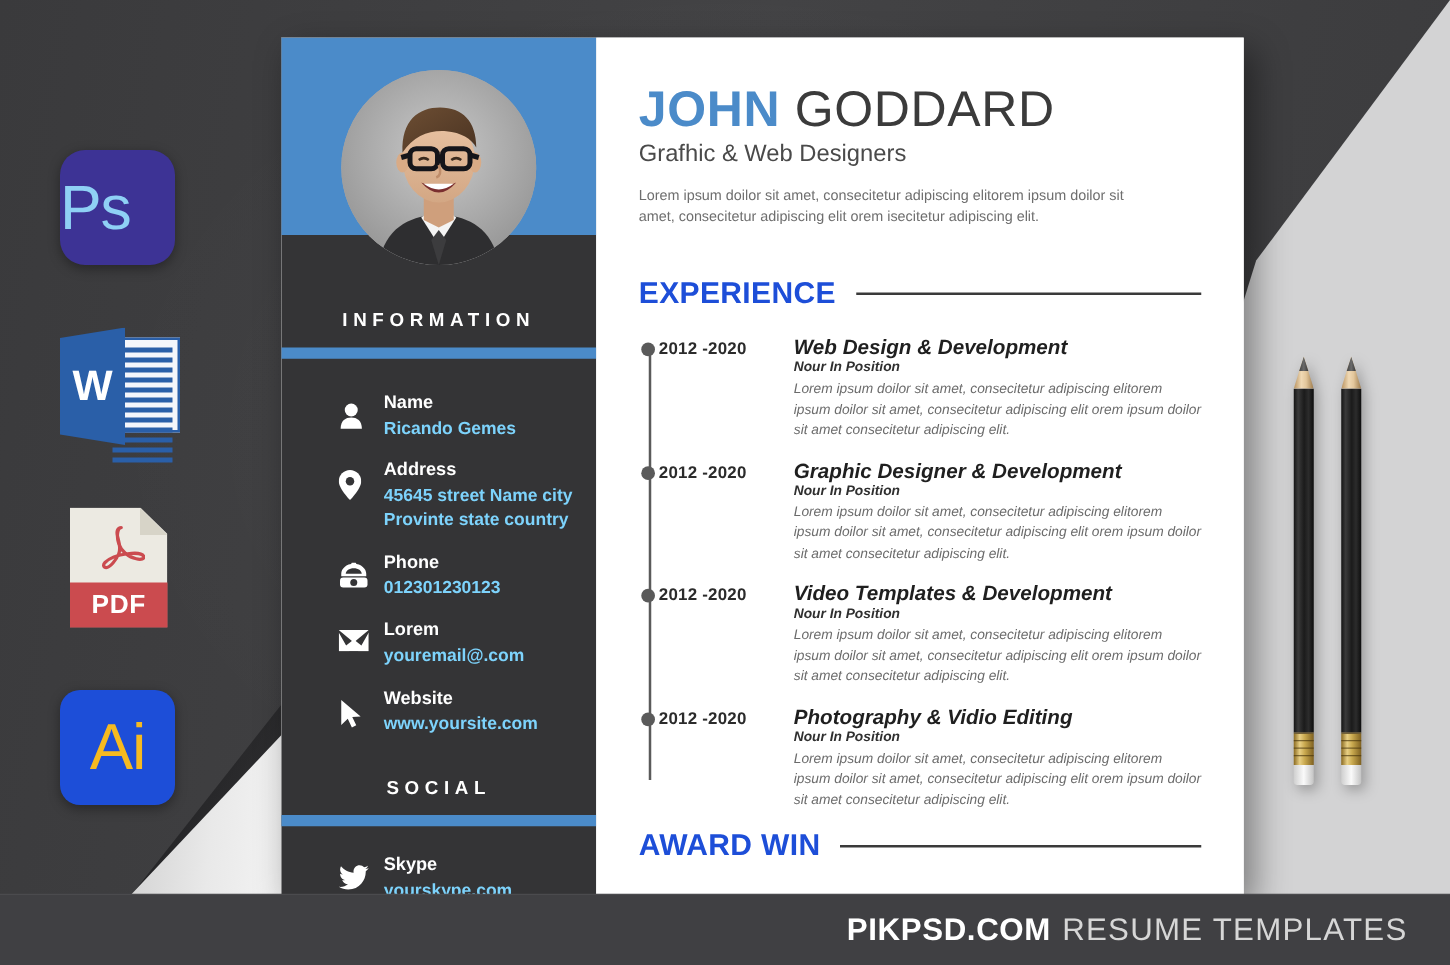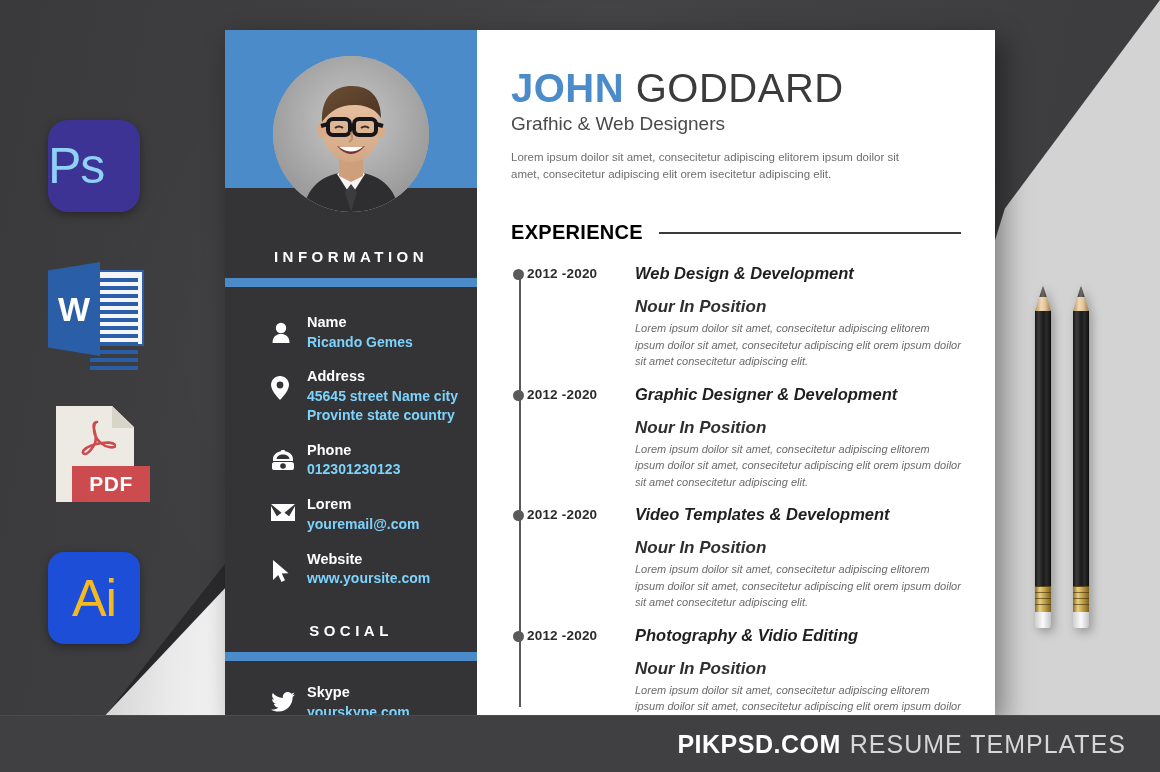--- a/index.html
+++ b/index.html
@@ -100,21 +100,21 @@
     clip-path: polygon(0% 0%, 72% 0%, 100% 22%, 100% 100%, 0% 100%);
     box-shadow:0 2px 7px rgba(0,0,0,0.3);
   }
   .pdf-corner {
     position:absolute; left:64px; top:2px; width:22px; height:22px;
     background:#d7d4c8;
     clip-path: polygon(0% 0%, 100% 100%, 0% 100%);
   }
   .pdf-band {
     position:absolute; left:8px; top:62px; width:78px; height:36px;
-    background:#cb4b4f; display:flex; align-items:center; justify-content:center;margin-left:16px;
+    background:#cb4b4f; display:flex; align-items:center; justify-content:center;
   }
   .pdf-band span { color:#fff; font-size:21px; font-weight:bold; letter-spacing:0.5px; }
   .pdf-glyph {
     position:absolute; left:30px; top:14px; width:38px; height:44px;
   }
 
   
   .pencils { position:absolute; left:1035px; top:285px; display:flex; gap:22px; }
   .pencil { width:16px; position:relative; filter:drop-shadow(3px 4px 5px rgba(0,0,0,0.28)); }
   .p-wood {
@@ -224,21 +224,21 @@
   }
   .intro {
     margin-top:14px; font-size:11.5px; color:#6e6e6e; line-height:1.5;
     max-width:400px;
   }
 
   .sec-head {
     display:flex; align-items:center; gap:16px; margin-top:38px;
   }
   .sec-head h2 {
-    font-size:20px; font-weight:bold; color:#000000; letter-spacing:0.3px;
+    font-size:24px; font-weight:bold; color:#1d4ed8; letter-spacing:0.3px;
   }
   .sec-line { flex:1; height:2px; background:#3a3a3a; }
 
   .timeline { position:relative; margin-top:20px; padding-left:16px; }
   .tl-line {
     position:absolute; left:8px; top:8px; bottom:24px;
     width:2px; background:#5a5a5a;
   }
   .exp {
     position:relative; display:flex; margin-bottom:15px;
@@ -246,21 +246,21 @@
   .exp .dot {
     position:absolute; left:-14px; top:5px;
     width:11px; height:11px; border-radius:50%; background:#5a5a5a;
   }
   .exp .years {
     flex:0 0 108px; font-size:13.5px; font-weight:bold; color:#2b2b2b;
     padding-top:2px; letter-spacing:0.2px;
   }
   .exp .body { flex:1;font-style:italic; }
   .exp .etitle { font-size:16.5px; font-weight:bold; color:#1f1f1f; line-height:1.15; }
-  .exp .epos { font-size:17px; font-weight:bold; color:#2f2f2f; margin-top:14px; }
+  .exp .epos { font-size:11px; font-weight:bold; color:#2f2f2f; margin-top:0; }
   .exp .edesc { font-size:11px; color:#6b6b6b; line-height:1.5; margin-top:3px; max-width:345px; }
 
   
   .banner {
     position:absolute; left:0; bottom:0; width:1160px; height:57px;
     background:#404043;
     display:flex; align-items:center; justify-content:flex-end;
     padding-right:34px;
     border-top:1px solid rgba(255,255,255,0.06);
   }

